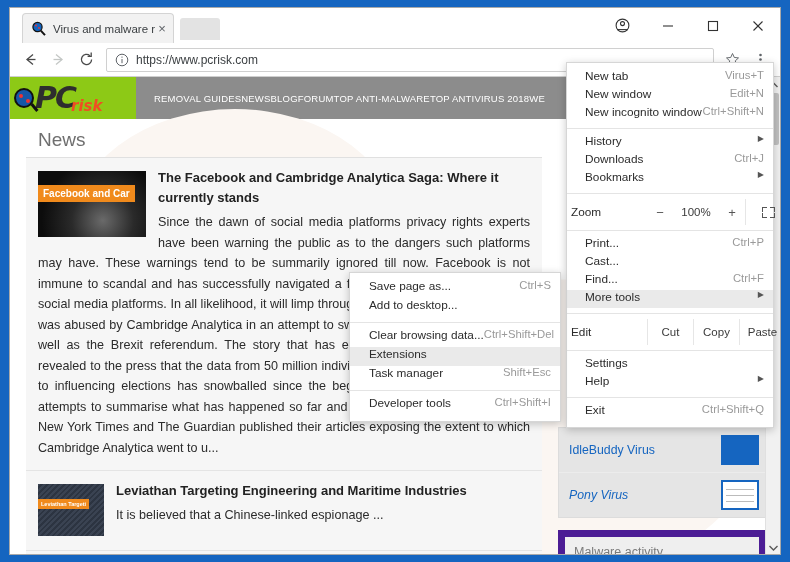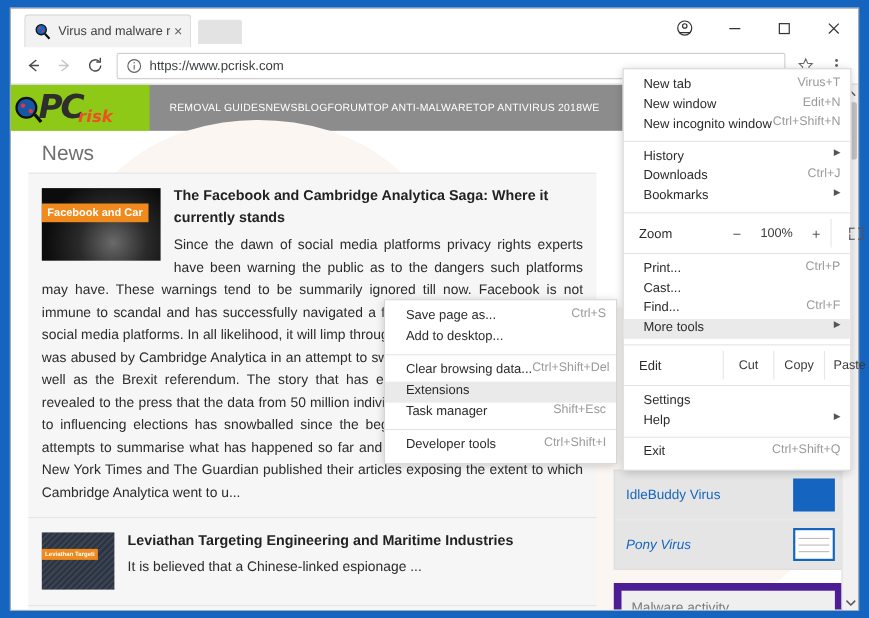--- a/index.html
+++ b/index.html
@@ -381,21 +381,21 @@
     font-size: 8px; color: #555; margin-left: 8px;
   }
   .mi.hl { background: #eaeaea; }
   .msep {
     height: 1px; background: #e4e4e4;
     margin: 5px 0;
   }
   .mrow {
     display: flex; align-items: center;
     height: 26px;
-    padding-left: 14px;
+    padding-left: 4px;
   }
   .mrow .mrow-label { flex: 0 0 76px; font-size: 11.8px; }
   .mrow-cells { display: flex; align-items: center; flex: 1 1 auto; justify-content: flex-end; }
   .mcell {
     height: 26px;
     display: flex; align-items: center; justify-content: center;
     border-left: 1px solid #e6e6e6;
     cursor: pointer;
     font-size: 11.5px;
     color: #3b3b3b;

